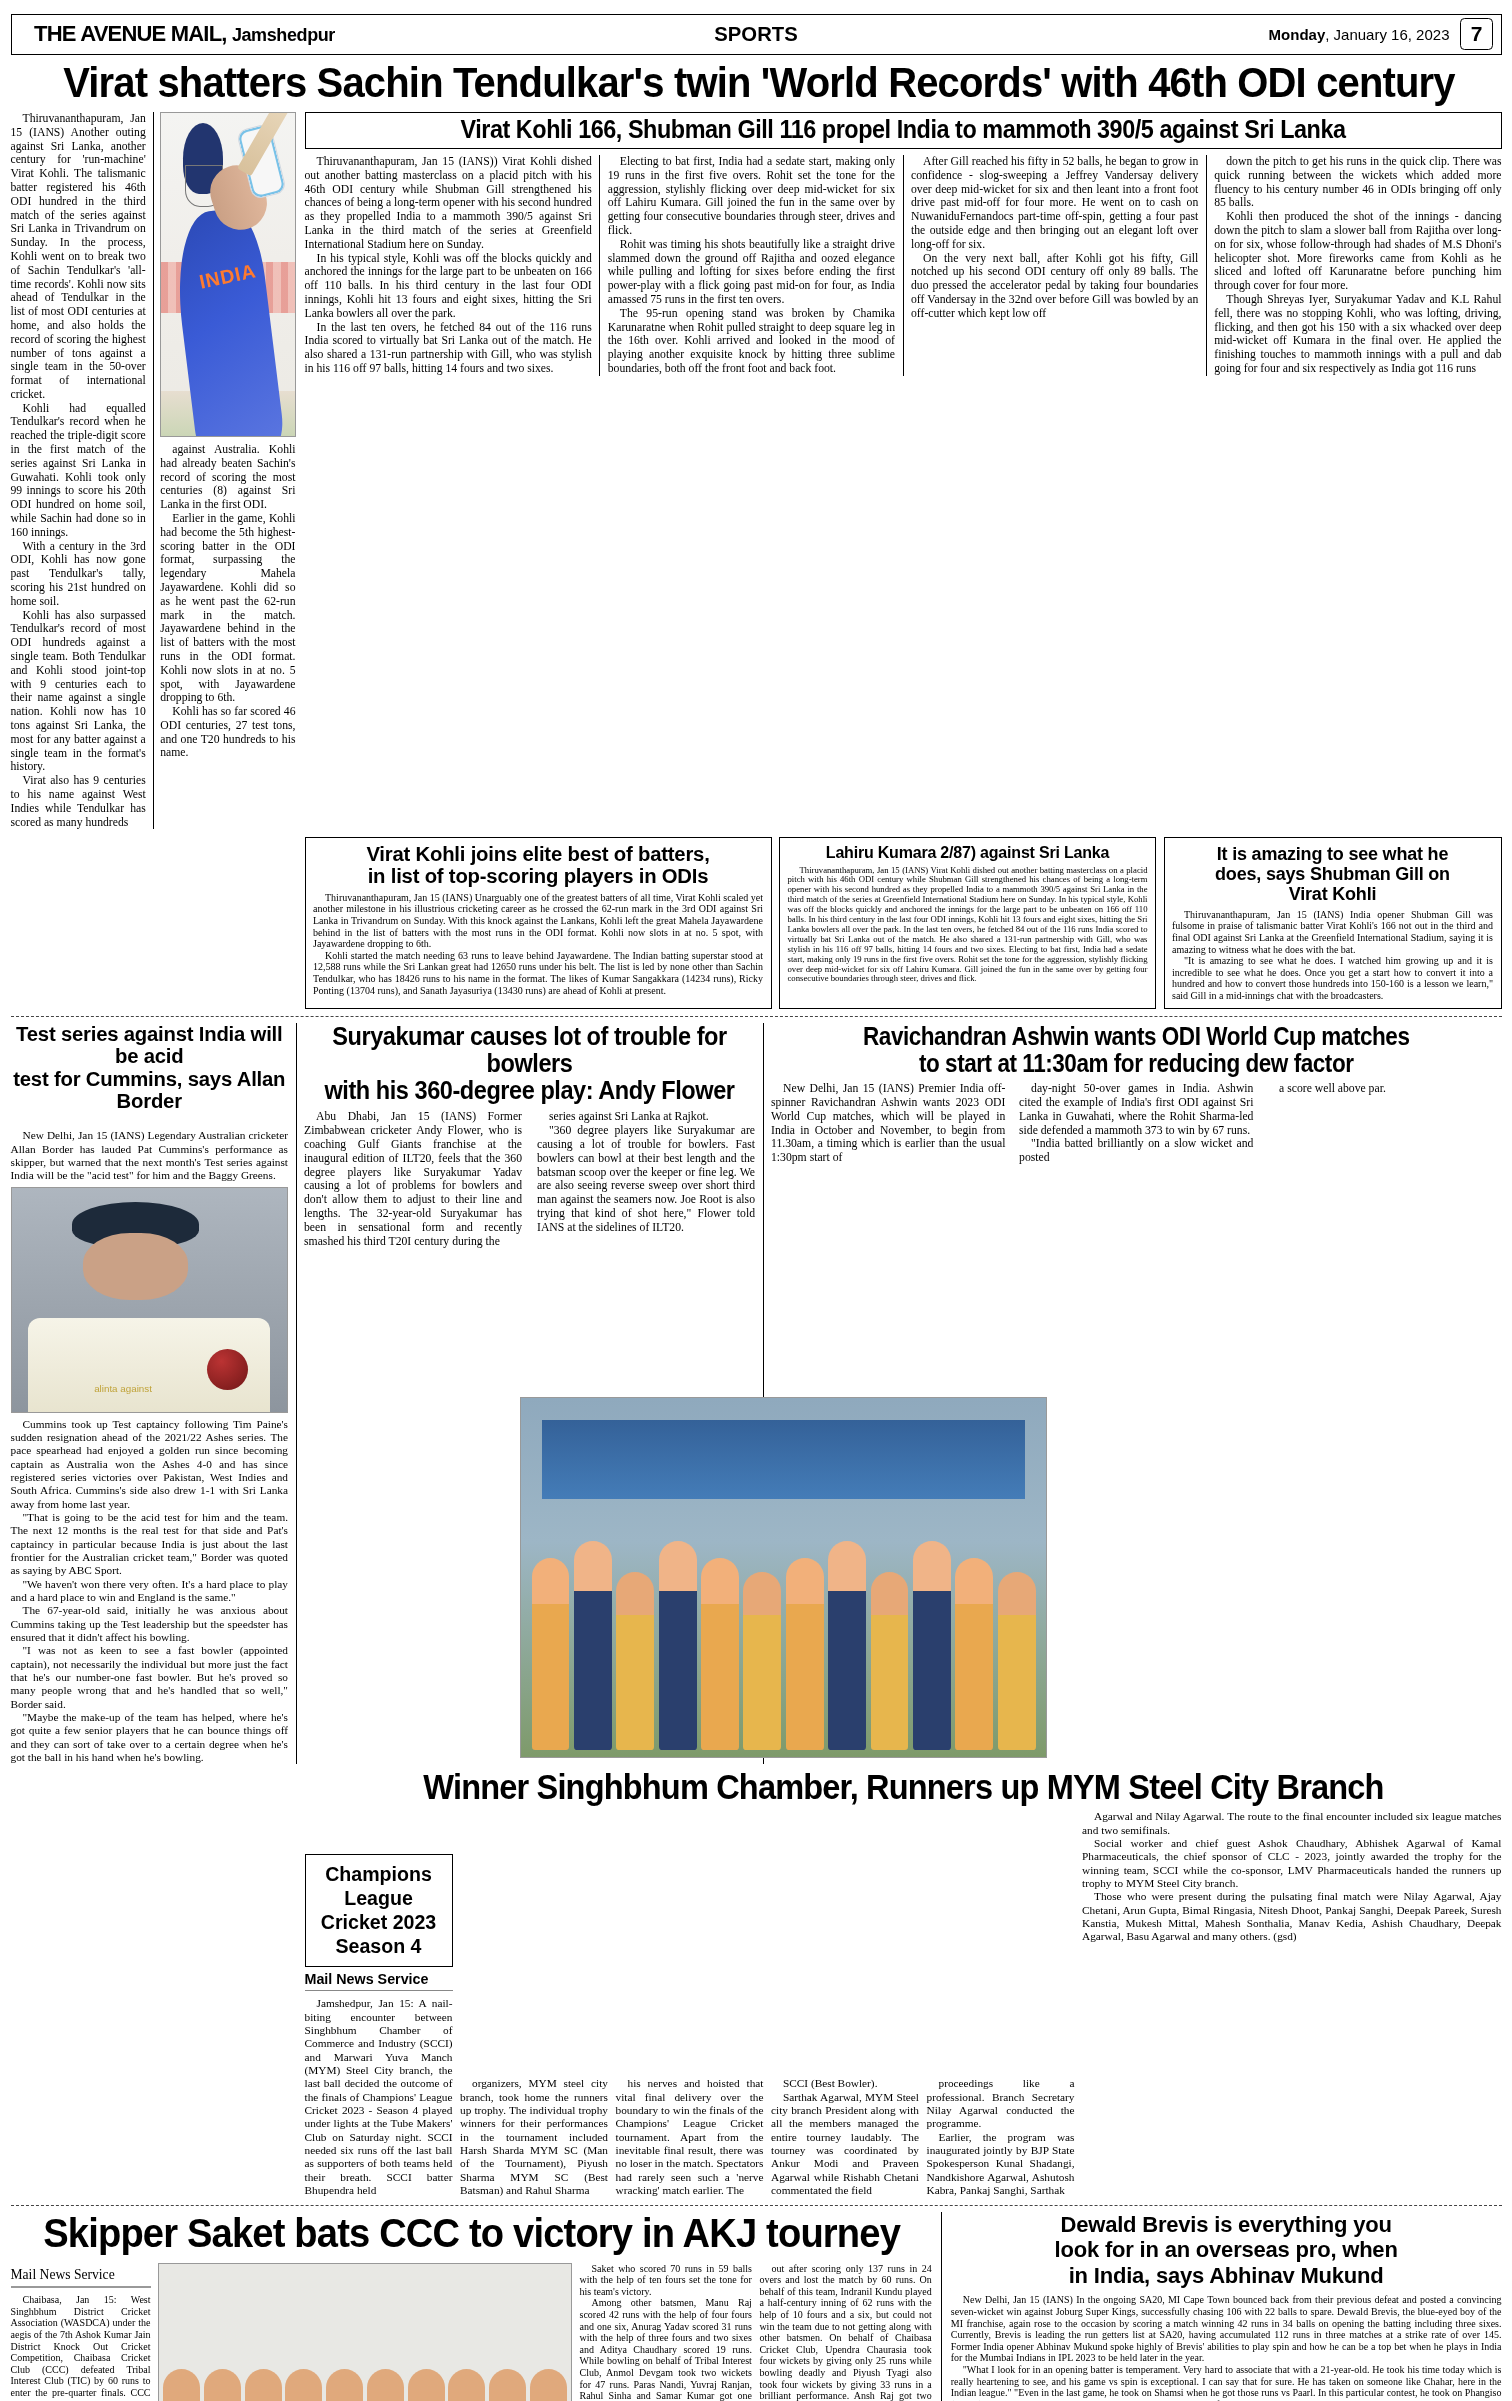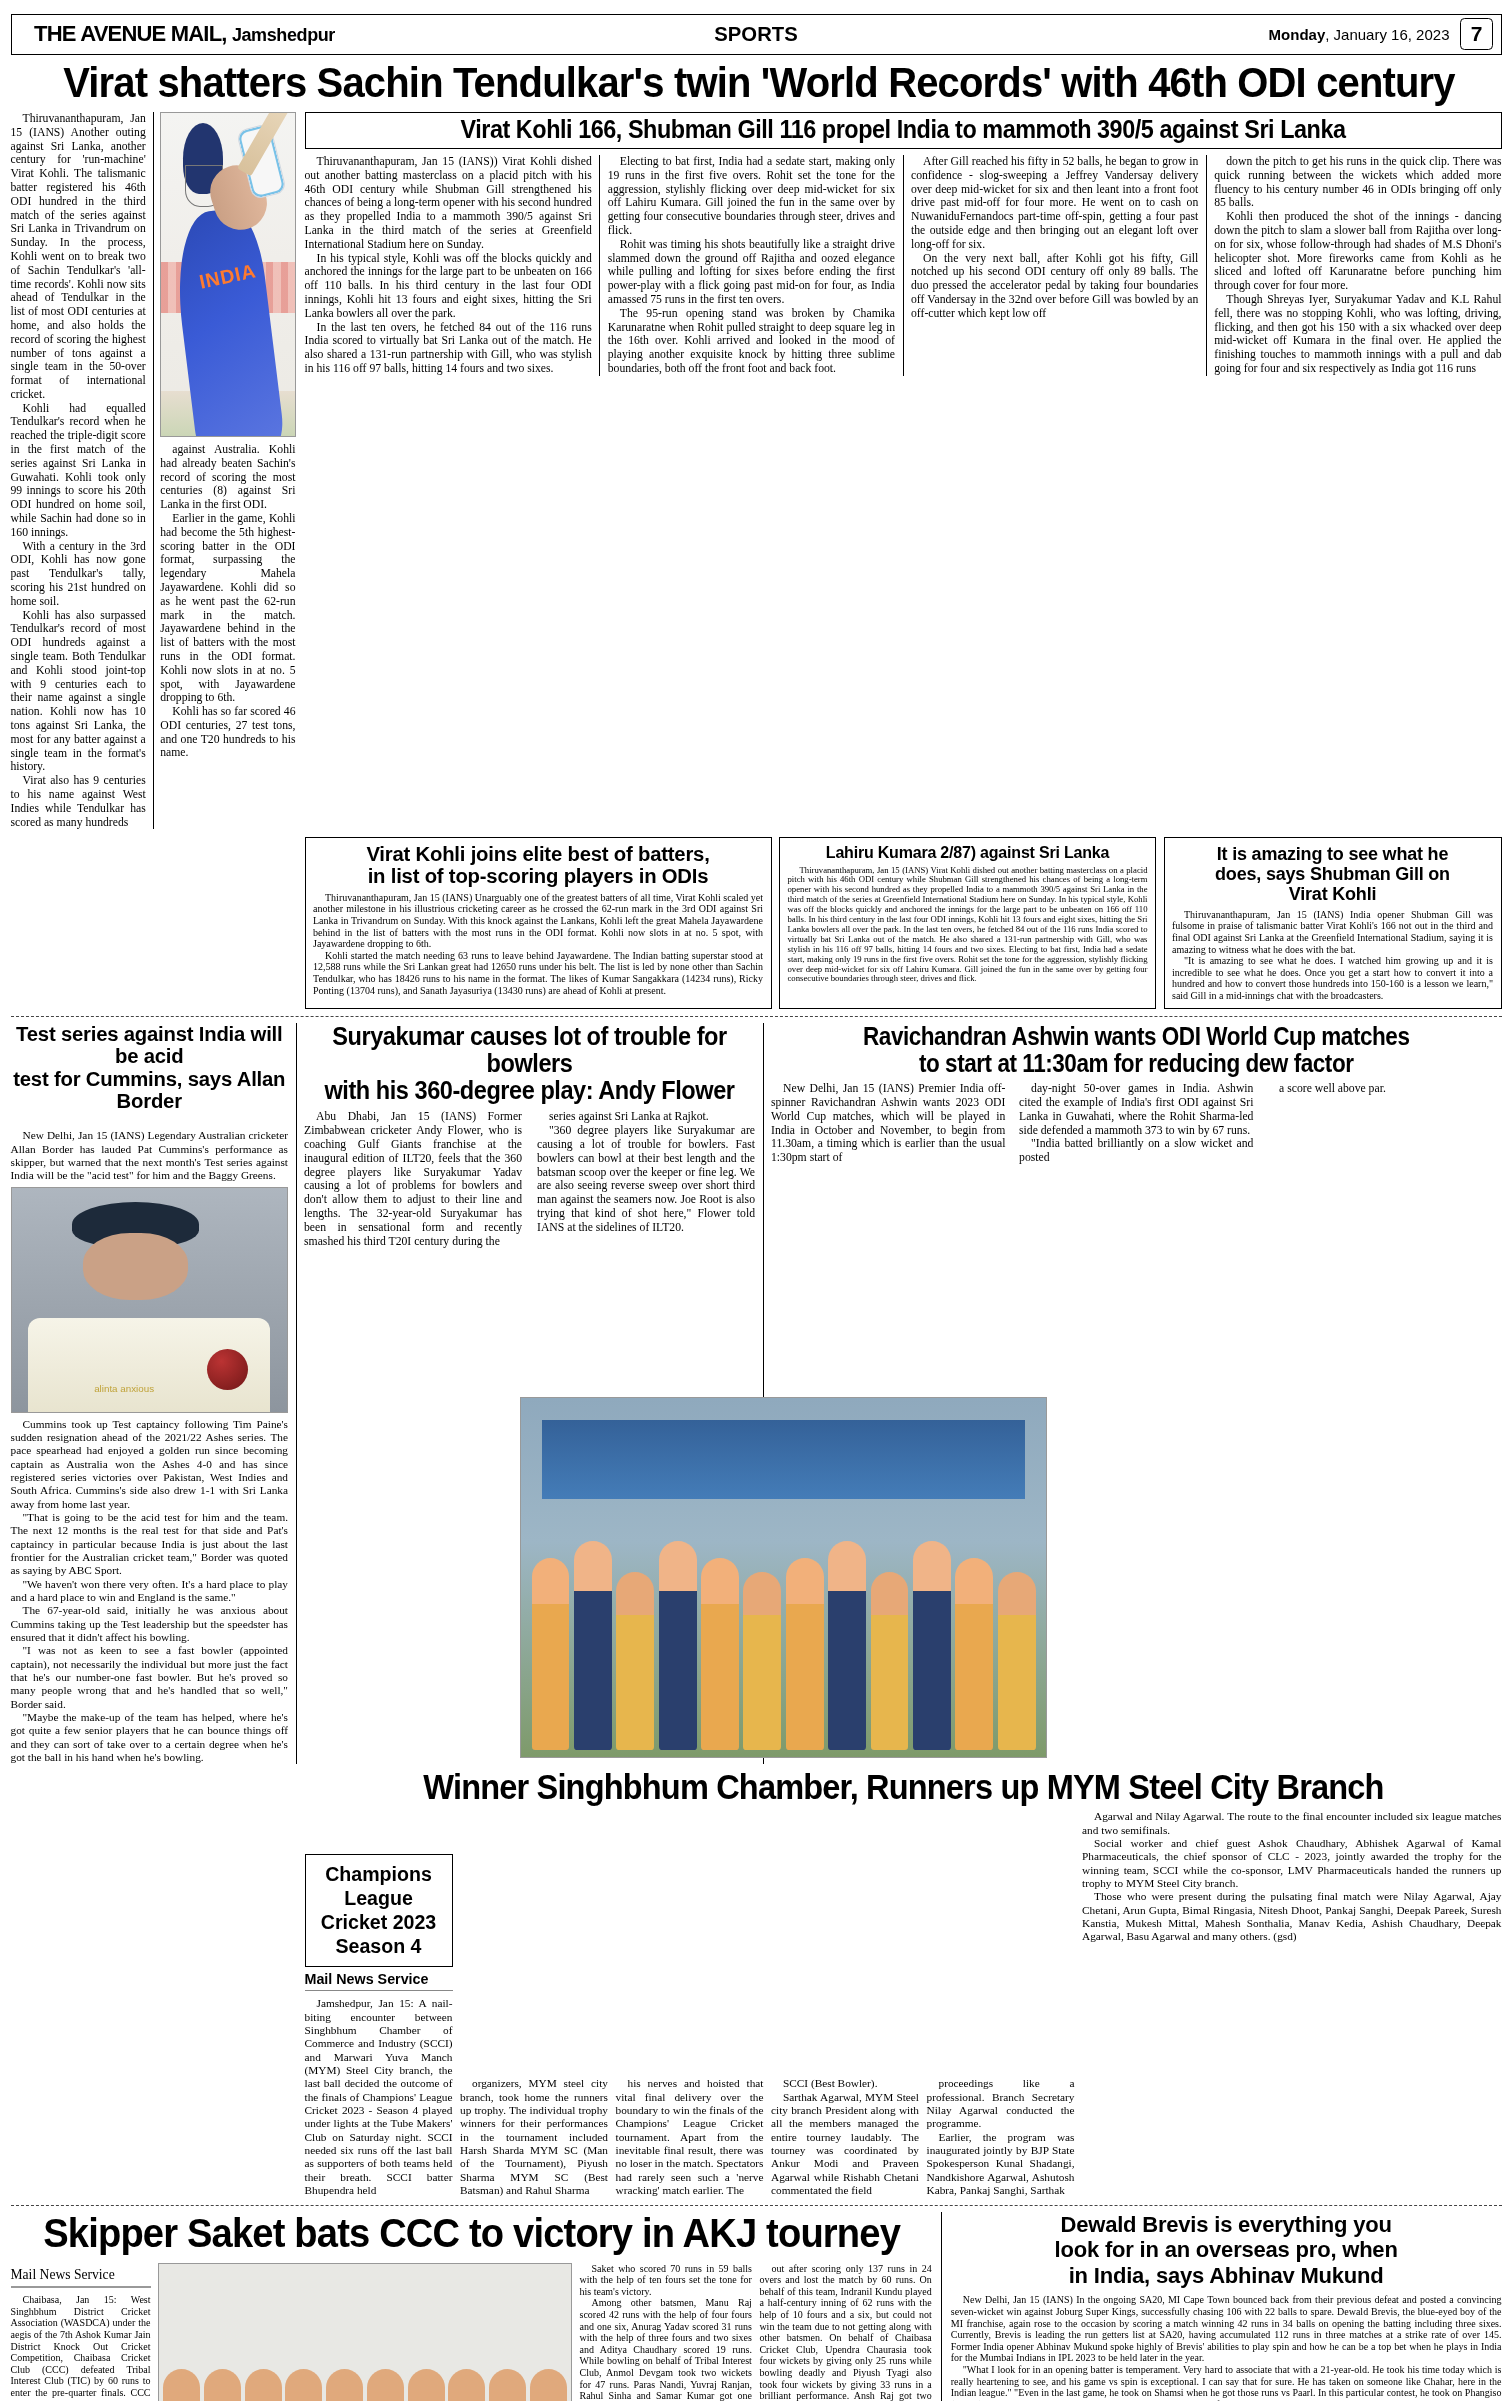--- a/index.html
+++ b/index.html
@@ -241,21 +241,21 @@
         <div>test for Cummins, says Allan Border</div>
       </div>
       <div class="body-col" style="font-size:11.3px;">
         <p class="first">New Delhi, Jan 15 (IANS) Legendary Australian cricketer Allan Border has lauded Pat Cummins's performance as skipper, but warned that the next month's Test series against India will be the "acid test" for him and the Baggy Greens.</p>
         <div class="photo cummins-photo" style="height:226px; margin:4.5px 0;">
           <div class="bg"></div>
             <div class="cap"></div>
             <div class="face"></div>
           <div class="shirt"></div>
             <div class="ball"></div>
-            <div class="logo">alinta anxious</div>
+            <div class="logo">alinta against</div>
         </div>
         <p>Cummins took up Test captaincy following Tim Paine's sudden resignation ahead of the 2021/22 Ashes series. The pace spearhead had enjoyed a golden run since becoming captain as Australia won the Ashes 4-0 and has since registered series victories over Pakistan, West Indies and South Africa. Cummins's side also drew 1-1 with Sri Lanka away from home last year.</p>
         <p>"That is going to be the acid test for him and the team. The next 12 months is the real test for that side and Pat's captaincy in particular because India is just about the last frontier for the Australian cricket team," Border was quoted as saying by ABC Sport.</p>
         <p>"We haven't won there very often. It's a hard place to play and a hard place to win and England is the same."</p>
         <p>The 67-year-old said, initially he was anxious about Cummins taking up the Test leadership but the speedster has ensured that it didn't affect his bowling.</p>
         <p>"I was not as keen to see a fast bowler (appointed captain), not necessarily the individual but more just the fact that he's our number-one fast bowler. But he's proved so many people wrong that and he's handled that so well," Border said.</p>
         <p>"Maybe the make-up of the team has helped, where he's got quite a few senior players that he can bounce things off and they can sort of take over to a certain degree when he's got the ball in his hand when he's bowling.</p>
       </div>
     </div>
 

